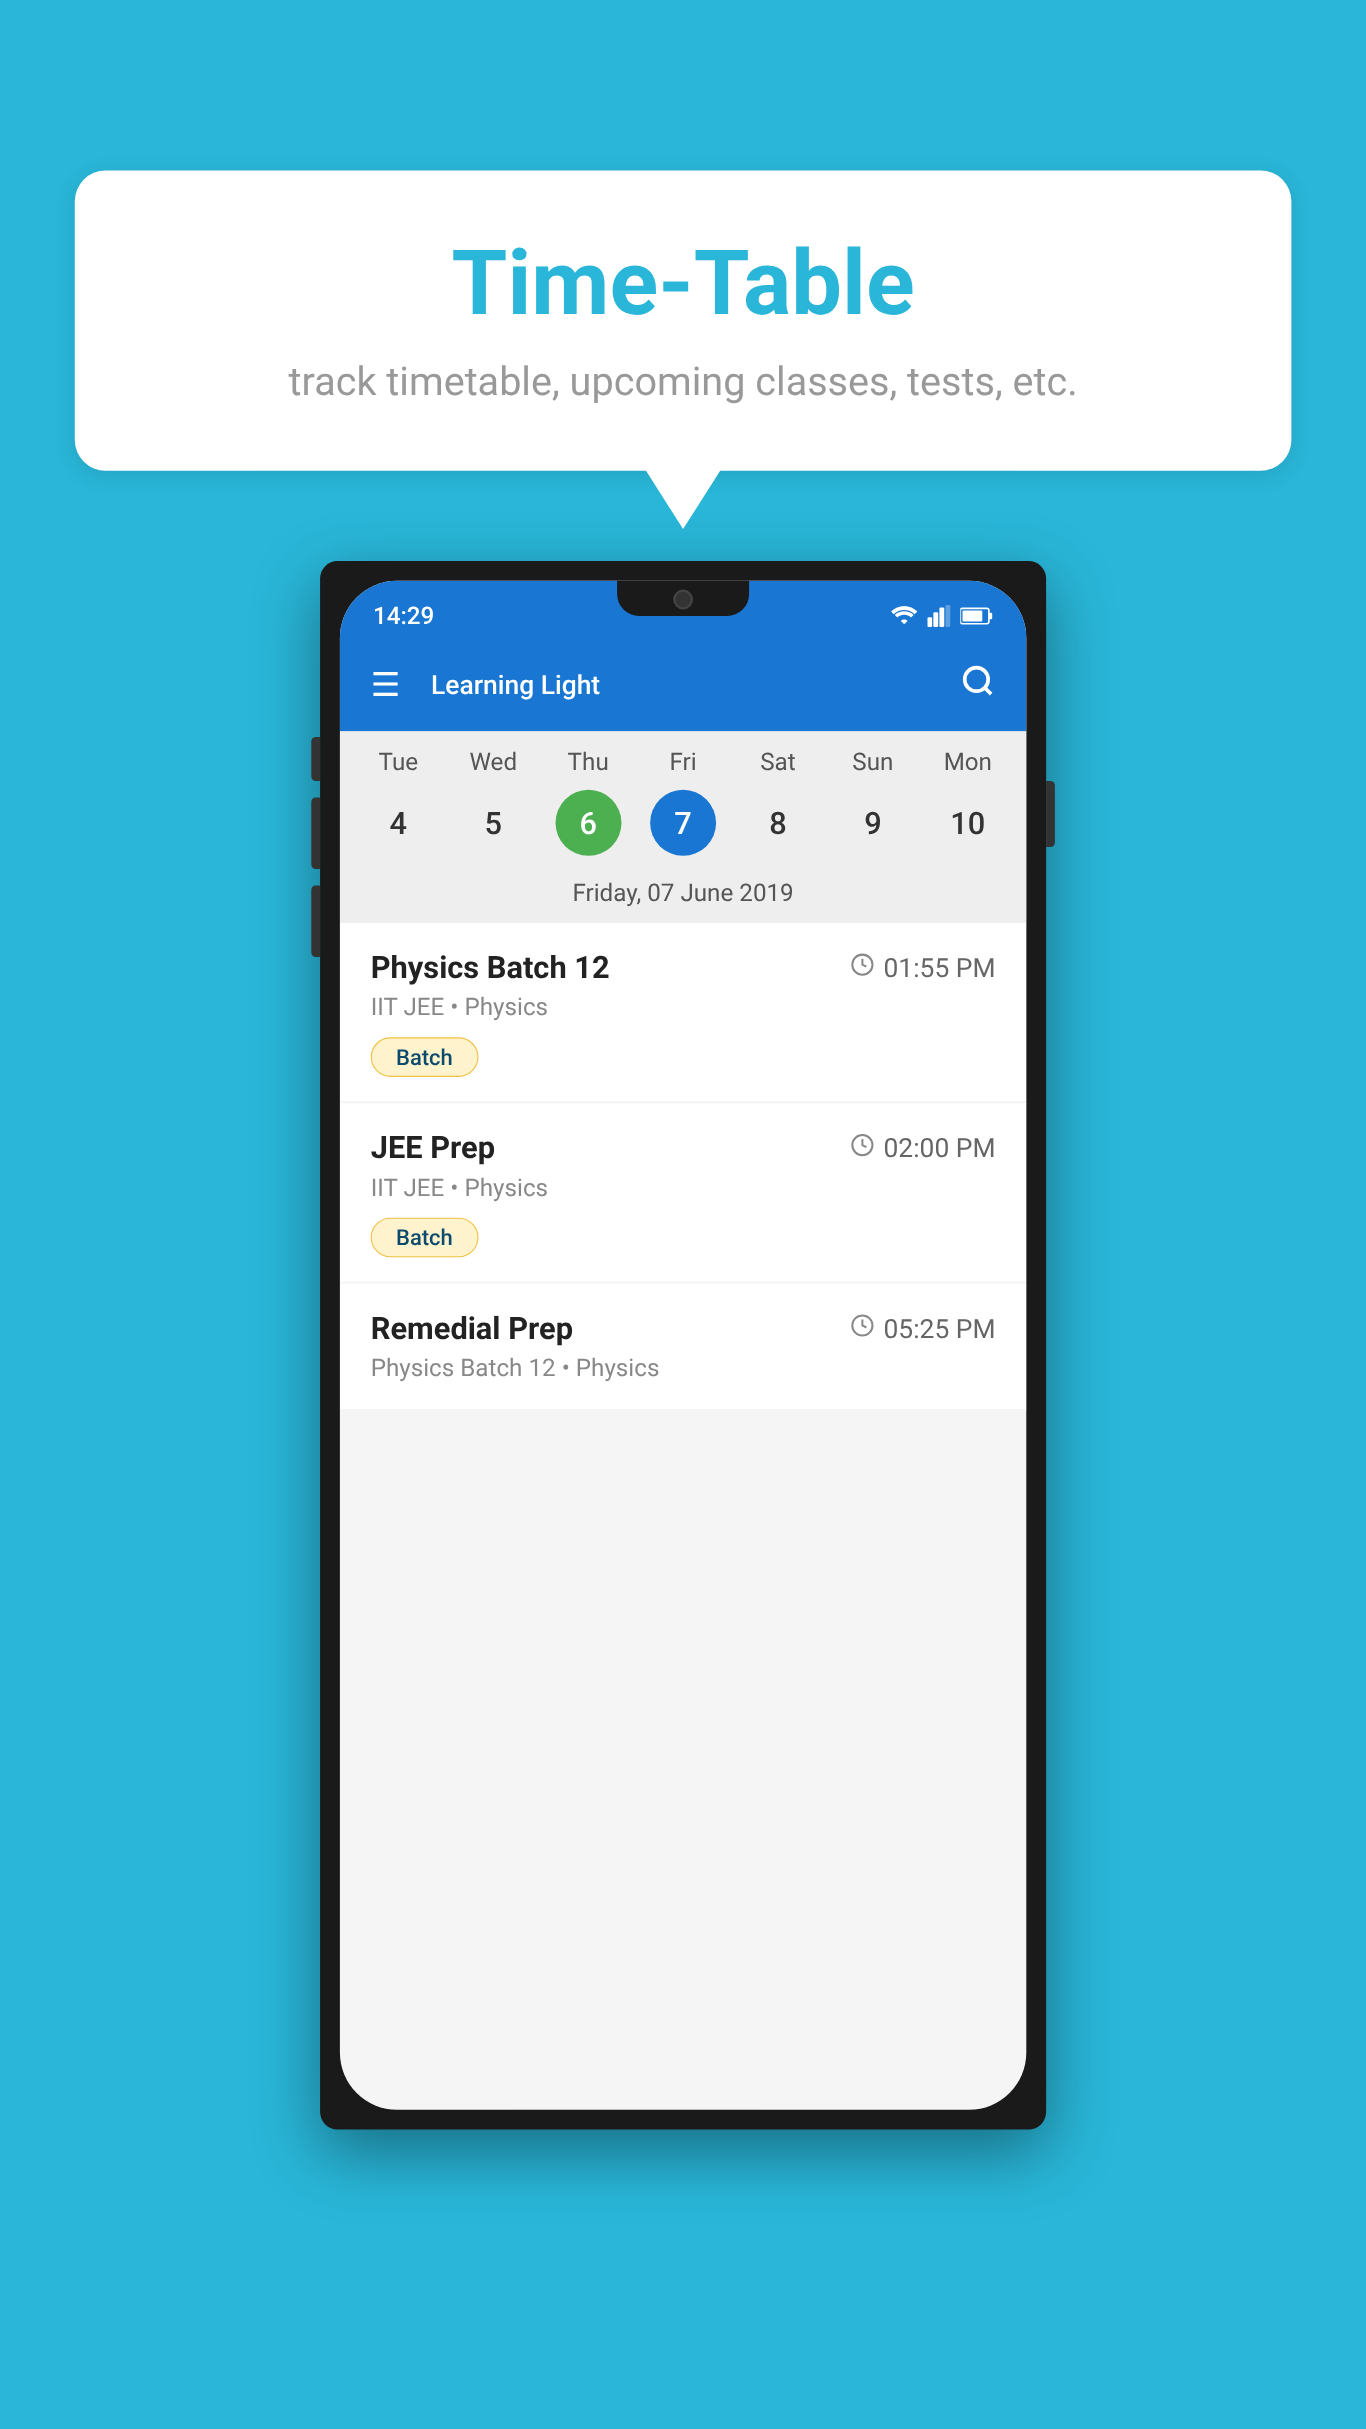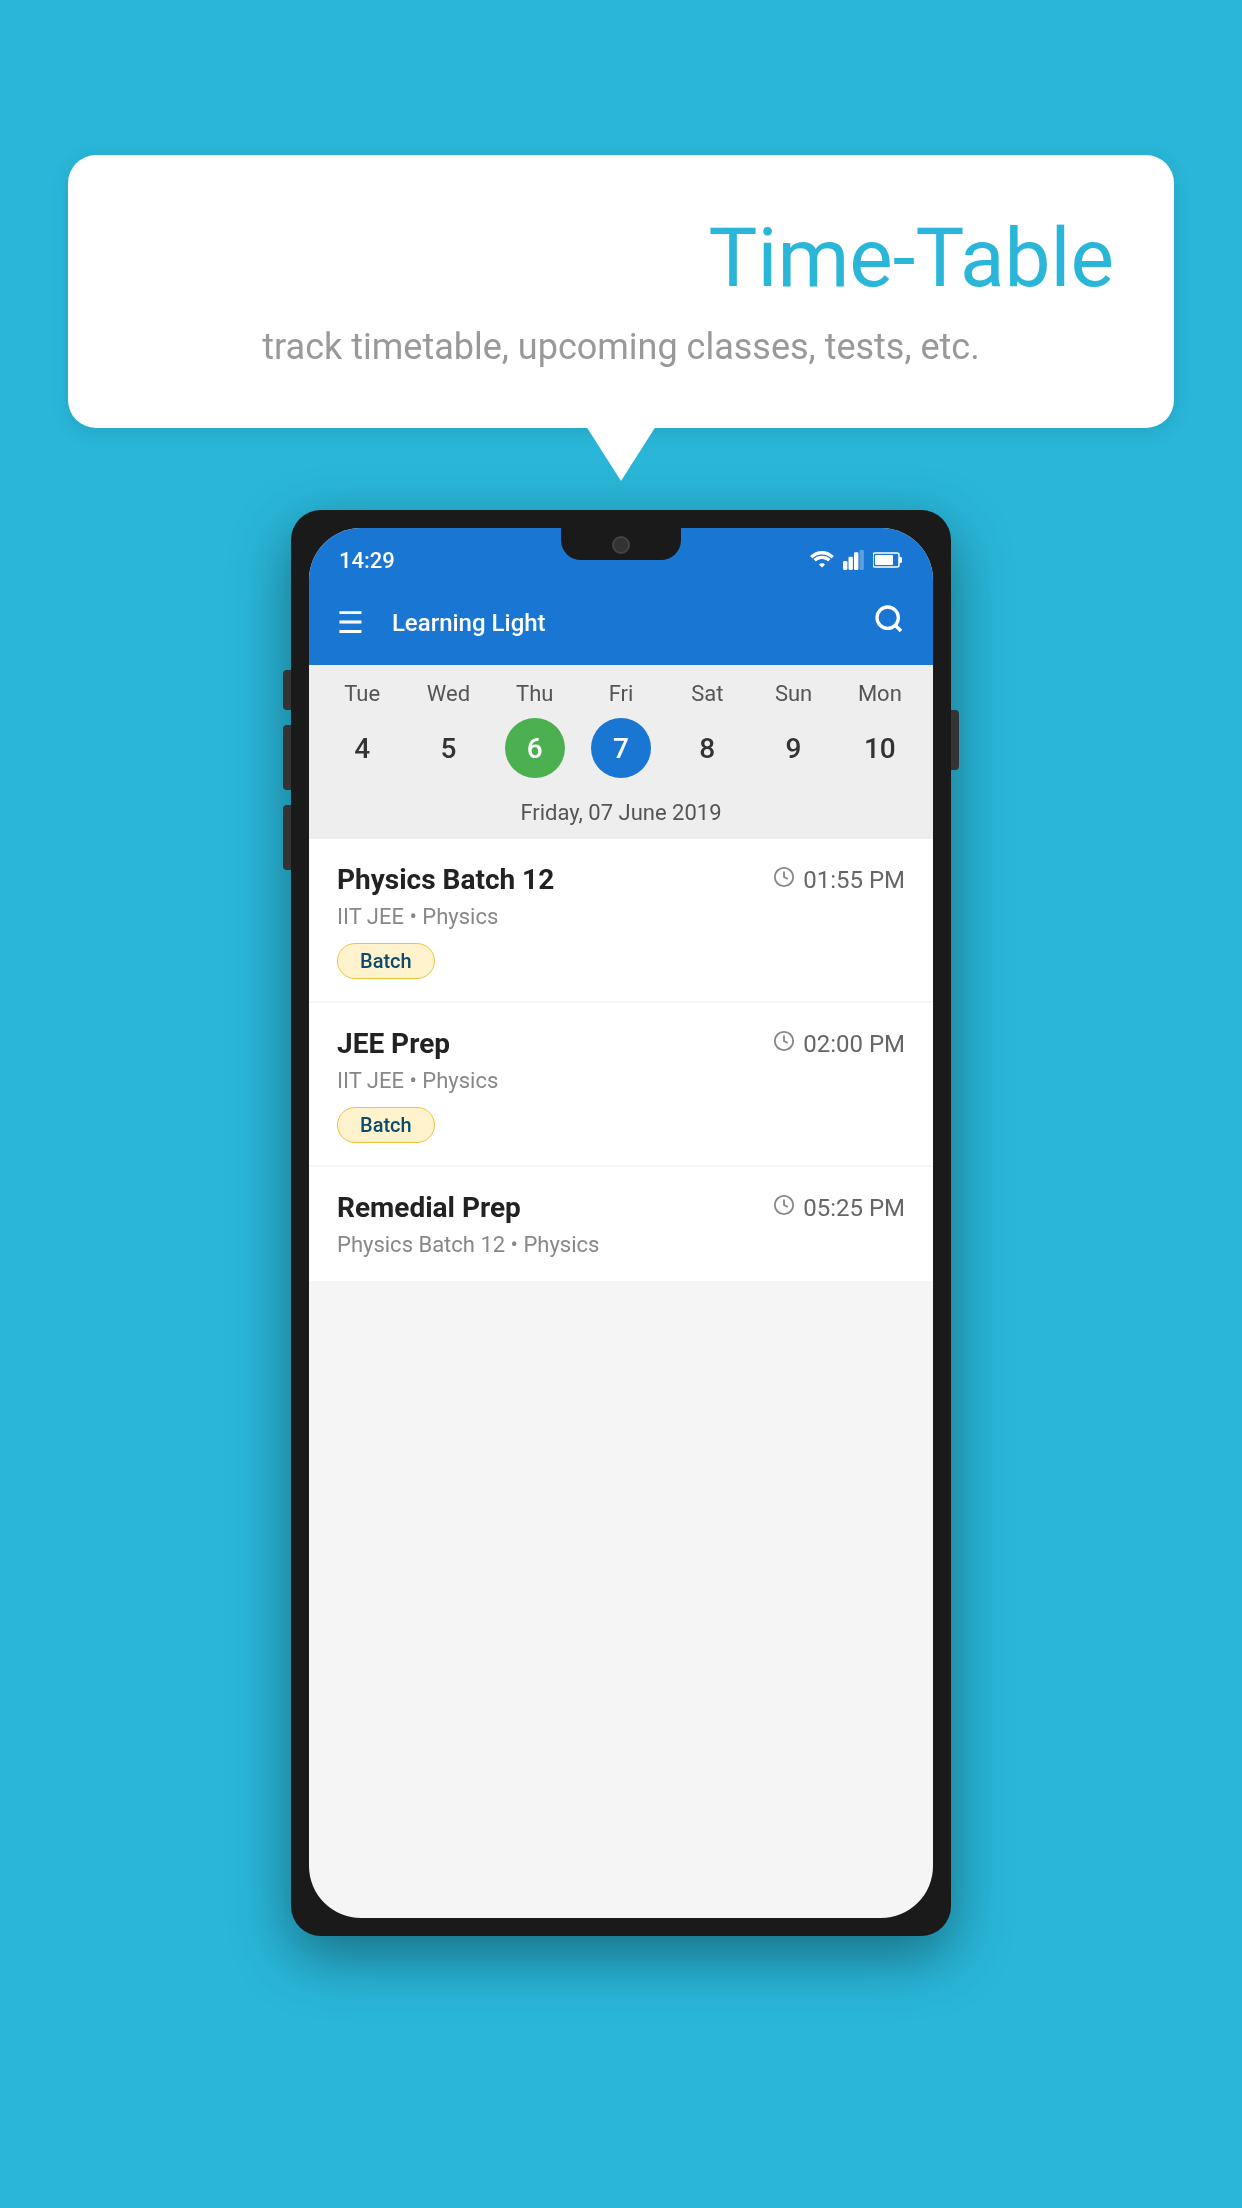--- a/index.html
+++ b/index.html
@@ -29,24 +29,23 @@
       background: white;
       border-radius: 28px;
       padding: 55px 60px 60px;
       width: 100%;
       text-align: center;
       box-shadow: 0 4px 20px rgba(0,0,0,0.1);
     }
 
     .speech-bubble-title {
       font-size: 82px;
-      font-weight: 400;
+      font-weight: 700;
       color: #29B6D8;
       margin-bottom: 20px;
-      text-align: right;
     }
 
     .speech-bubble-subtitle {
       font-size: 36px;
       color: #999;
       font-weight: 400;
     }
 
     .speech-bubble-tail {
       width: 0;
@@ -61,21 +60,21 @@
     .phone-container {
       position: absolute;
       top: 510px;
       left: 50%;
       transform: translateX(-50%);
       width: 660px;
     }
 
     .phone-outer {
       background: #1a1a1a;
-      border-radius: 30px;
+      border-radius: 16px;
       padding: 18px;
       box-shadow: 0 20px 60px rgba(0,0,0,0.4);
       position: relative;
     }
 
     
     .phone-notch {
       position: absolute;
       top: 18px;
       left: 50%;

